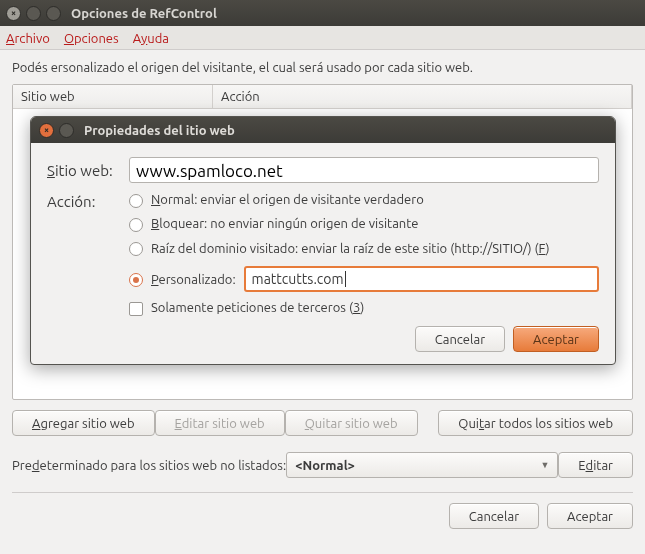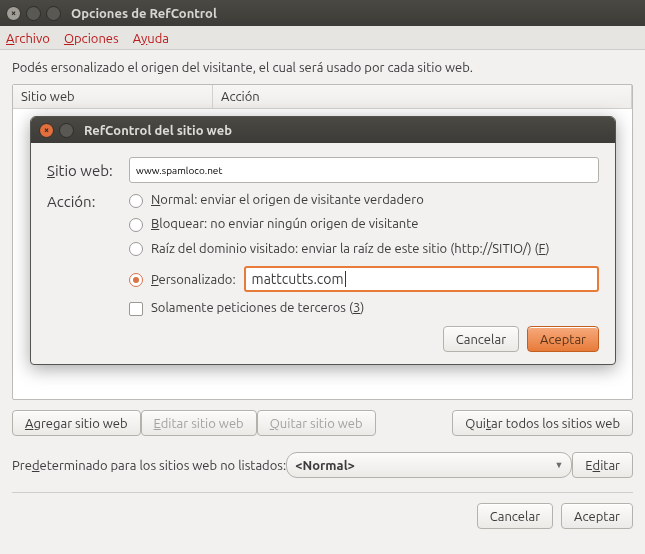--- a/index.html
+++ b/index.html
@@ -78,21 +78,21 @@
   .col.act { flex: 1; }
   .btnrow {
     display: flex;
     gap: 0;
     margin-top: 10px;
   }
   .btn {
     background: linear-gradient(#fcfbfa,#eceae7);
     border: 1px solid #b5b2ae;
     border-radius: 4px;
-    padding: 5px 12px;
+    padding: 5px 19px;
     font-size: 13px;
     color: #3c3c3c;
     cursor: pointer;
     box-shadow: 0 1px 0 #fff inset;
     text-align: right;
   }
   .btn.disabled { color: #a5a3a0; }
   .btn.primary {
     background: linear-gradient(#f7aa7d,#e77b3a);
     border-color: #c15f23;
@@ -100,21 +100,21 @@
   }
   .defrow {
     display: flex;
     align-items: center;
     margin-top: 16px;
   }
   .select {
     flex: 1;
     background: linear-gradient(#fcfbfa,#eceae7);
     border: 1px solid #b5b2ae;
-    border-radius: 11px;
+    border-radius: 3px;
     height: 26px;
     display: flex;
     align-items: center;
     justify-content: space-between;
     padding: 0 8px;
     font-weight: bold;
     font-size: 13px;
   }
   .select .arrow { font-size: 9px; color: #6e6c68; }
   .sep {
@@ -157,21 +157,21 @@
     gap: 10px;
   }
   .labelcol { width: 72px; font-size: 15px; }
   .textin {
     flex: 1;
     border: 1px solid #b5b2ae;
     border-radius: 3px;
     background: #fff;
     height: 26px;
     padding: 4px 6px;
-    font-size: 10px;
+    font-size: 17px;
     font-family: inherit;
   }
   .radiogroup { margin-left: 82px; }
   .radioitem {
     display: flex;
     align-items: flex-start;
     gap: 8px;
     margin-bottom: 8px;
     font-size: 13px;
   }
@@ -265,21 +265,21 @@
     <div class="btn">Aceptar</div>
   </div>
 </div>
 
 <div class="dialog">
   <div class="dlg-title">
     <div class="win-ctrls">
       <div class="win-btn close">×</div>
       <div class="win-btn"></div>
     </div>
-    <span>RefControl del sitio web</span>
+    <span>Propiedades del itio web</span>
   </div>
   <div class="dlg-body">
     <div class="formrow">
       <div class="labelcol"><u class="hint">S</u>itio web:</div>
       <input class="textin" value="www.spamloco.net" style="">
     </div>
     <div class="formrow" style="align-items:flex-start">
       <div class="labelcol">Acción:</div>
     </div>
 

